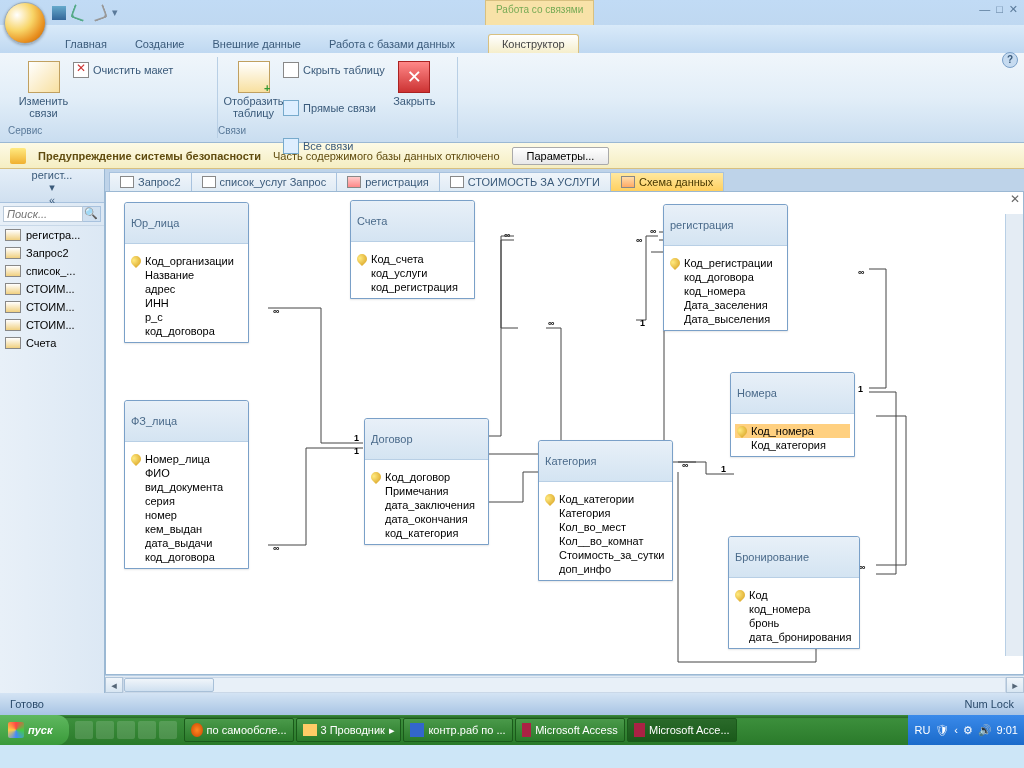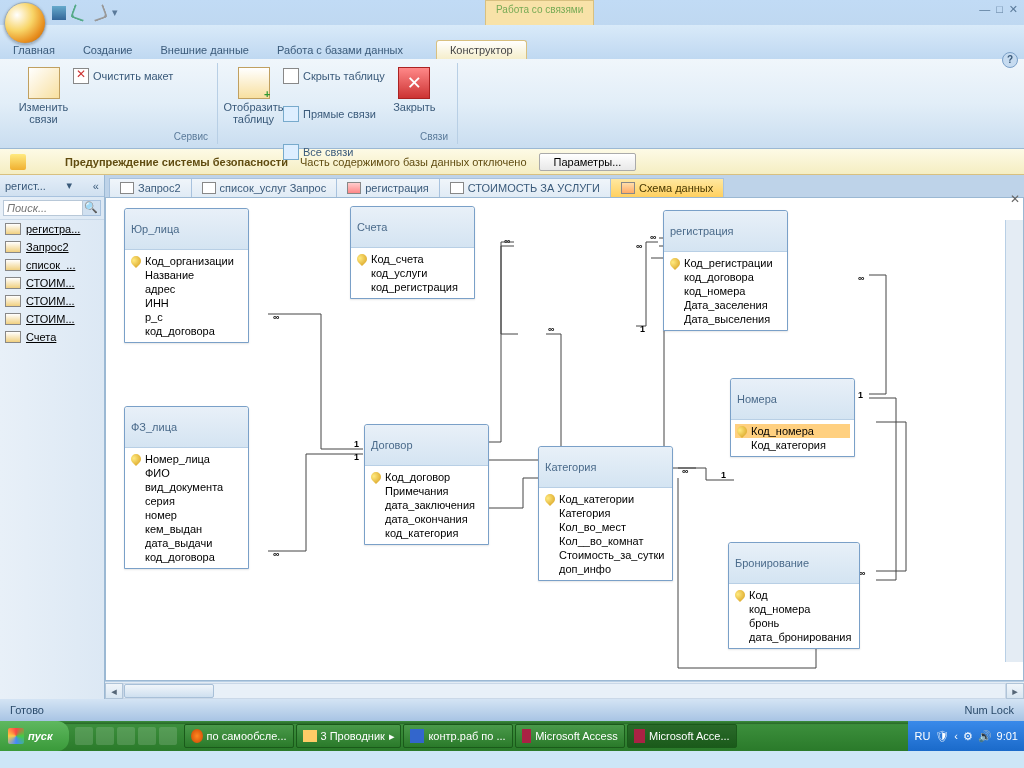--- a/index.html
+++ b/index.html
@@ -4,53 +4,53 @@
 <style>
 * { margin:0; padding:0; box-sizing:border-box; font-family:"Segoe UI",Tahoma,sans-serif; font-size:11px; }
 body { width:1024px; height:768px; background:#cde6f7; overflow:hidden; position:relative; }
 .title-bar { height:25px; background:linear-gradient(#c1dbf5,#bfd8f1); display:flex; align-items:center; position:relative; }
 .office-btn { position:absolute; left:4px; top:2px; width:42px; height:42px; background:radial-gradient(circle at 30% 30%,#fff,#f8d568 40%,#e89020 70%,#b55a00); border-radius:50%; border:1px solid #9ab; z-index:10; box-shadow:0 1px 3px rgba(0,0,0,.3); }
 .qat { margin-left:52px; display:flex; gap:6px; }
 .qat span { width:14px; height:14px; display:inline-block; }
 .ctx-tab { position:absolute; left:485px; top:0; height:25px; padding:3px 10px; background:#f8e2a8; border:1px solid #d8c080; border-bottom:none; font-size:10px; color:#7a5; }
 .doc-title { position:absolute; left:600px; top:5px; color:#6a7d95; font-size:11px; }
 .win-btns { position:absolute; right:6px; top:3px; display:flex; gap:6px; color:#5a7a9a; font-size:11px; }
-.ribbon-tabs { height:34px; background:linear-gradient(#d9eaf9,#bfd8f1); display:flex; align-items:flex-end; gap:2px; }
+.ribbon-tabs { height:28px; background:linear-gradient(#d9eaf9,#bfd8f1); display:flex; align-items:flex-end; padding-left:52px; gap:2px; }
 .rt { padding:3px 13px; color:#3a5a7a; cursor:pointer; }
 .rt.ctx { background:linear-gradient(#fff,#f5eecb); border:1px solid #d8c080; border-bottom:none; border-radius:3px 3px 0 0; color:#444; }
 .ribbon { height:90px; background:linear-gradient(#f0f6fb,#e2eef8 50%,#c9ddf0); border-bottom:1px solid #9bb8d3; display:flex; padding:4px 8px; }
 .rgroup { border-right:1px solid #b8cfe5; padding:0 8px; display:flex; flex-direction:column; position:relative; }
-.rgroup-title { position:absolute; bottom:2px; left:0; right:9px; text-align:right; color:#5a7a9a; font-size:10px; }
+.rgroup-title { position:absolute; bottom:2px; left:0; right:9px; text-align:left; color:#5a7a9a; font-size:10px; }
 .big-btn { display:flex; flex-direction:column; align-items:center; width:55px; padding-top:4px; cursor:pointer; }
 .big-btn .ic { width:32px; height:32px; }
 .big-btn span { text-align:center; color:#3a5a7a; line-height:12px; margin-top:2px; }
 .sm-btn { display:flex; align-items:center; gap:4px; padding:1px 2px; color:#3a5a7a; cursor:pointer; }
 .sm-btn .ic { width:16px; height:16px; }
 .warn-bar { height:26px; background:linear-gradient(#fdfae6,#f5eec2); border-bottom:1px solid #d8c080; display:flex; align-items:center; padding:0 10px; gap:12px; }
 .warn-bar .shield { width:16px; height:16px; background:linear-gradient(#ffea80,#f0b030); border-radius:2px; }
-.warn-bar b { color:#604c10;margin-left:27px; }
+.warn-bar b { color:#604c10; }
 .warn-bar .txt { color:#604c10; }
 .warn-bar button { padding:2px 14px; background:linear-gradient(#fff,#e8e8e8); border:1px solid #aaa; border-radius:2px; }
 .main { display:flex; height:524px; }
 .nav { width:105px; background:linear-gradient(90deg,#e8f0f8,#dce8f4); border-right:1px solid #9bb8d3; }
-.nav-hdr { height:22px; background:linear-gradient(#e4eef8,#d0e0f0); border-bottom:1px solid #a8c2de; display:flex; align-items:center; padding:0 5px; color:#3a5a7a; justify-content:space-between; }
+.nav-hdr { height:34px; background:linear-gradient(#e4eef8,#d0e0f0); border-bottom:1px solid #a8c2de; display:flex; align-items:center; padding:0 5px; color:#3a5a7a; justify-content:space-between;flex-direction:column; }
 .nav-search { padding:3px; border-bottom:1px solid #c8d8e8; display:flex; }
 .nav-search input { flex:1; border:1px solid #b8c8d8; padding:1px 3px; font-style:italic; color:#888; width:70px; background:#fff; }
 .nav-search .go { width:18px; background:#d0e0f0; border:1px solid #a8c2de; border-left:none; text-align:center; color:#36a; }
-.nav-item { display:flex; align-items:center; gap:5px; padding:3px 5px; cursor:pointer;text-decoration:underline; }
+.nav-item { display:flex; align-items:center; gap:5px; padding:3px 5px; cursor:pointer; }
 .nav-item .ic { width:16px; height:12px; border:1px solid #888; background:linear-gradient(#fff,#f0d080); }
 .workspace { flex:1; display:flex; flex-direction:column; background:#bed3e9; }
 .doc-tabs { height:22px; display:flex; align-items:flex-end; padding-left:4px; }
 .dt { padding:3px 10px; background:linear-gradient(#f0f5fa,#e0ebf5); border:1px solid #a8c2de; border-bottom:none; margin-right:-1px; display:flex; align-items:center; gap:4px; color:#3a5a7a; cursor:pointer; }
 .dt.active { background:linear-gradient(#ffe8a0,#ffd060); color:#483800; }
 .dt .ic { width:14px; height:12px; border:1px solid #888; background:#fff; }
 .canvas { flex:1; background:#fff; border:1px solid #9bb8d3; margin:0 0 0 0; position:relative; overflow:hidden; }
 .tbl { position:absolute; background:#fff; border:1px solid #7aa0c8; border-radius:3px 3px 0 0; box-shadow:0 1px 2px rgba(0,0,0,.1); min-width:125px; }
 .tbl-hdr { background:linear-gradient(#e8f0f8,#d4e4f2); padding:14px 6px; color:#4a6a8a; border-bottom:1px solid #b8cfe5; border-radius:3px 3px 0 0; }
-.tbl-body { padding:4px 4px 4px 4px; }
+.tbl-body { padding:10px 4px 4px 4px; }
 .fld { padding:1px 4px 1px 16px; position:relative; }
 .fld.pk::before { content:""; position:absolute; left:2px; top:2px; width:10px; height:10px; background:radial-gradient(circle at 40% 30%,#ffea80,#d8a020); border-radius:50% 50% 50% 0; transform:rotate(-45deg); }
 .fld.sel { background:#ffd080; }
 svg.conn { position:absolute; left:0; top:0; width:100%; height:100%; pointer-events:none; }
 .conn line,.conn path { stroke:#444; stroke-width:1; fill:none; }
 .conn text { font-size:9px; fill:#000; font-weight:bold; }
 .hscroll { height:18px; background:#e4ecf4; border-top:1px solid #b8cfe5; display:flex; align-items:center; }
 .hscroll .arr { width:18px; height:16px; background:linear-gradient(#f0f5fa,#d8e6f2); border:1px solid #b0c4d8; text-align:center; line-height:14px; color:#567; }
 .hscroll .track { flex:1; height:16px; background:#e8f0f8; border:1px solid #cad8e8; position:relative; }
 .hscroll .thumb { position:absolute; left:0; width:90px; height:14px; background:linear-gradient(#f0f5fa,#cfe0f0); border:1px solid #a8c0d8; border-radius:2px; }

